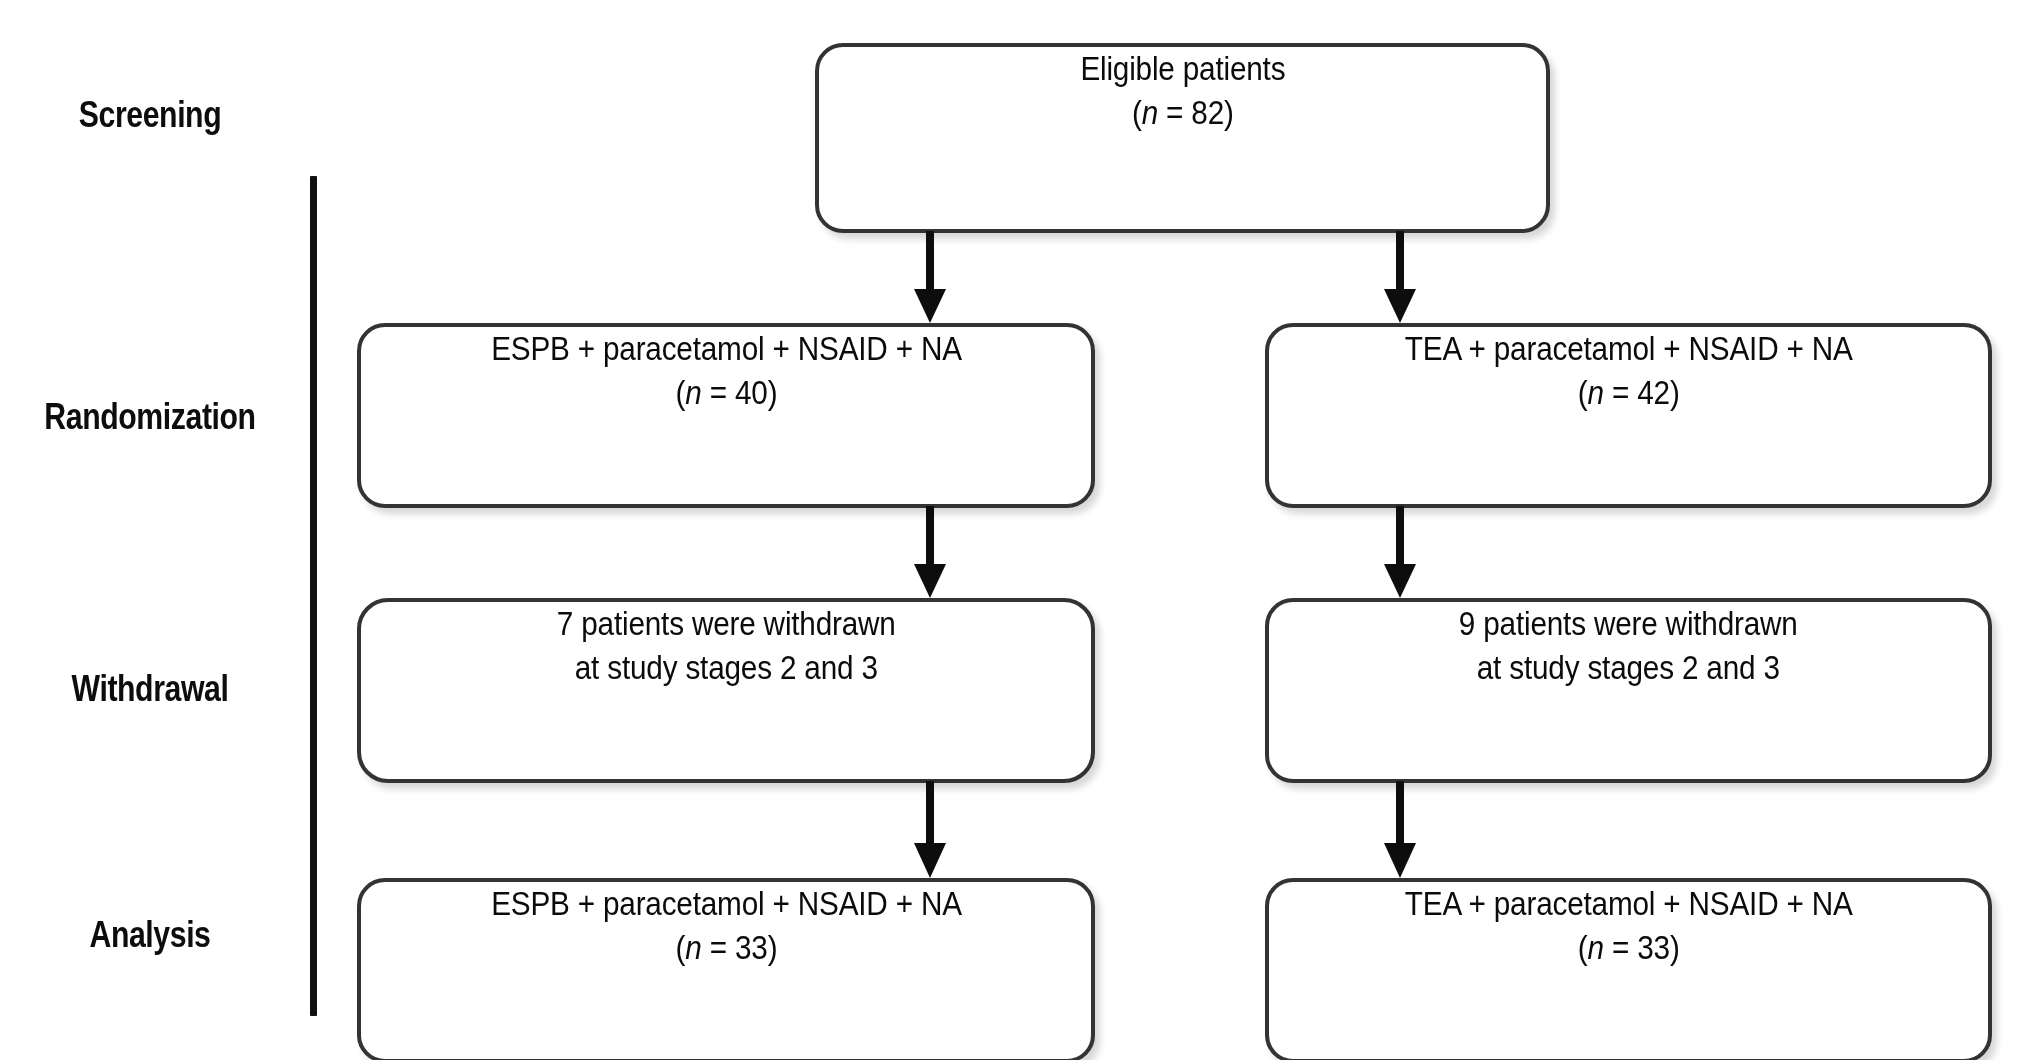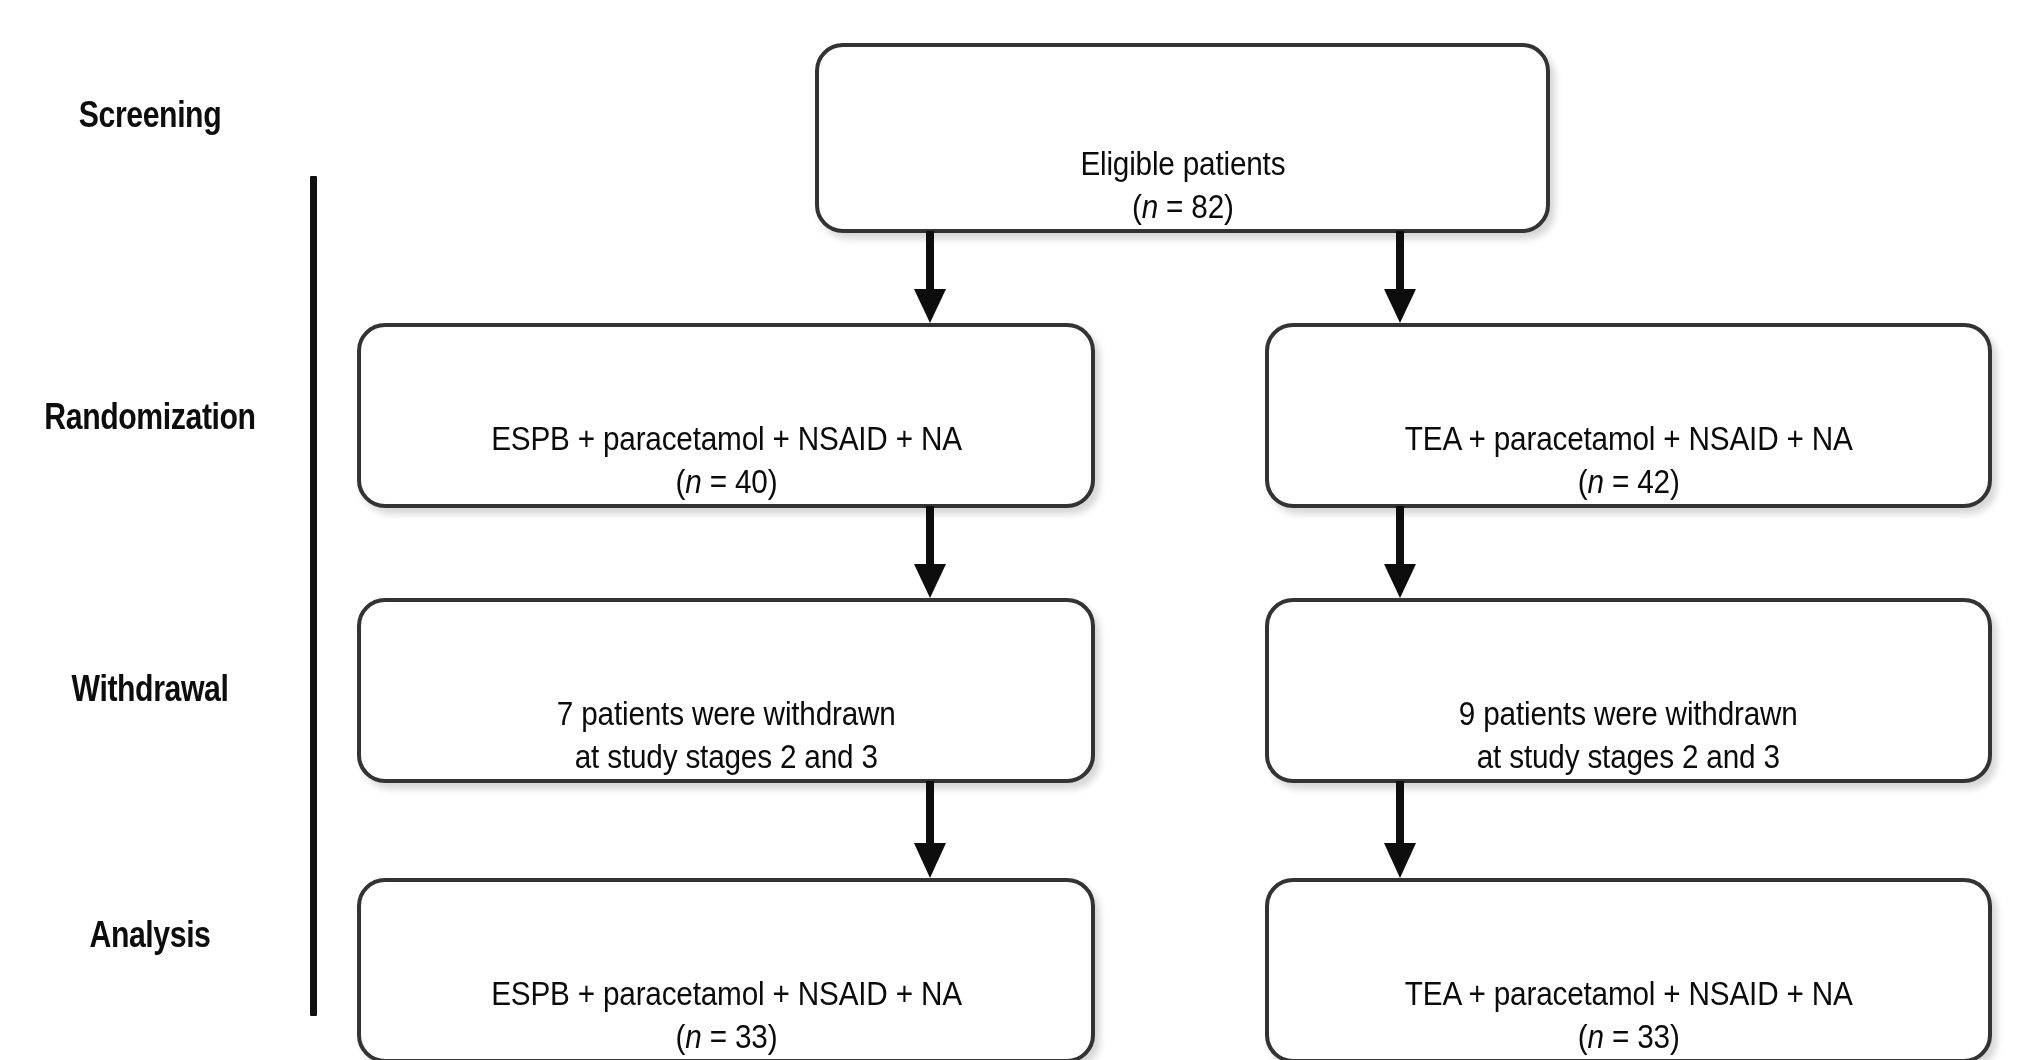--- a/index.html
+++ b/index.html
@@ -47,21 +47,21 @@
 
   
   .node-box {
     position: absolute;
     box-sizing: border-box;
     background: #ffffff;
     border: 4px solid #333333;
     border-radius: 28px;
     box-shadow: 5px 6px 7px rgba(0,0,0,0.16);
     display: flex;
-    align-items: flex-end;
+    align-items: flex-start;
     justify-content: center;
   }
   .node-text {
     text-align: center;
     font-family: "Liberation Sans", "DejaVu Sans", sans-serif;
     font-weight: normal;
     font-size: 33px;
     line-height: 1.32;
     color: #0b0b0b;
     letter-spacing: -0.2px;
@@ -138,21 +138,21 @@
     </svg>
   </div>
 
   <div class="arrow" style="left: 1380px; top: 488px;">
     <svg width="40" height="95" viewBox="0 0 40 95">
       <line x1="20" y1="0" x2="20" y2="72" stroke="#0d0d0d" stroke-width="8"></line>
       <polygon points="20,92 4,58 36,58" fill="#0d0d0d"></polygon>
     </svg>
   </div>
 
-  <div class="node-box" style="left: 357px; top: 580px; width: 738px; height: 185px;">
+  <div class="node-box" style="left: 357px; top: 580px; width: 738px; height: 185px; border-radius: 31px;">
     <div class="node-text">
       <span>7 patients were withdrawn</span><br>
       <span>at study stages 2 and 3</span>
     </div>
   </div>
 
   <div class="node-box" style="left: 1265px; top: 580px; width: 727px; height: 185px;">
     <div class="node-text">
       <span>9 patients were withdrawn</span><br>
       <span>at study stages 2 and 3</span>

